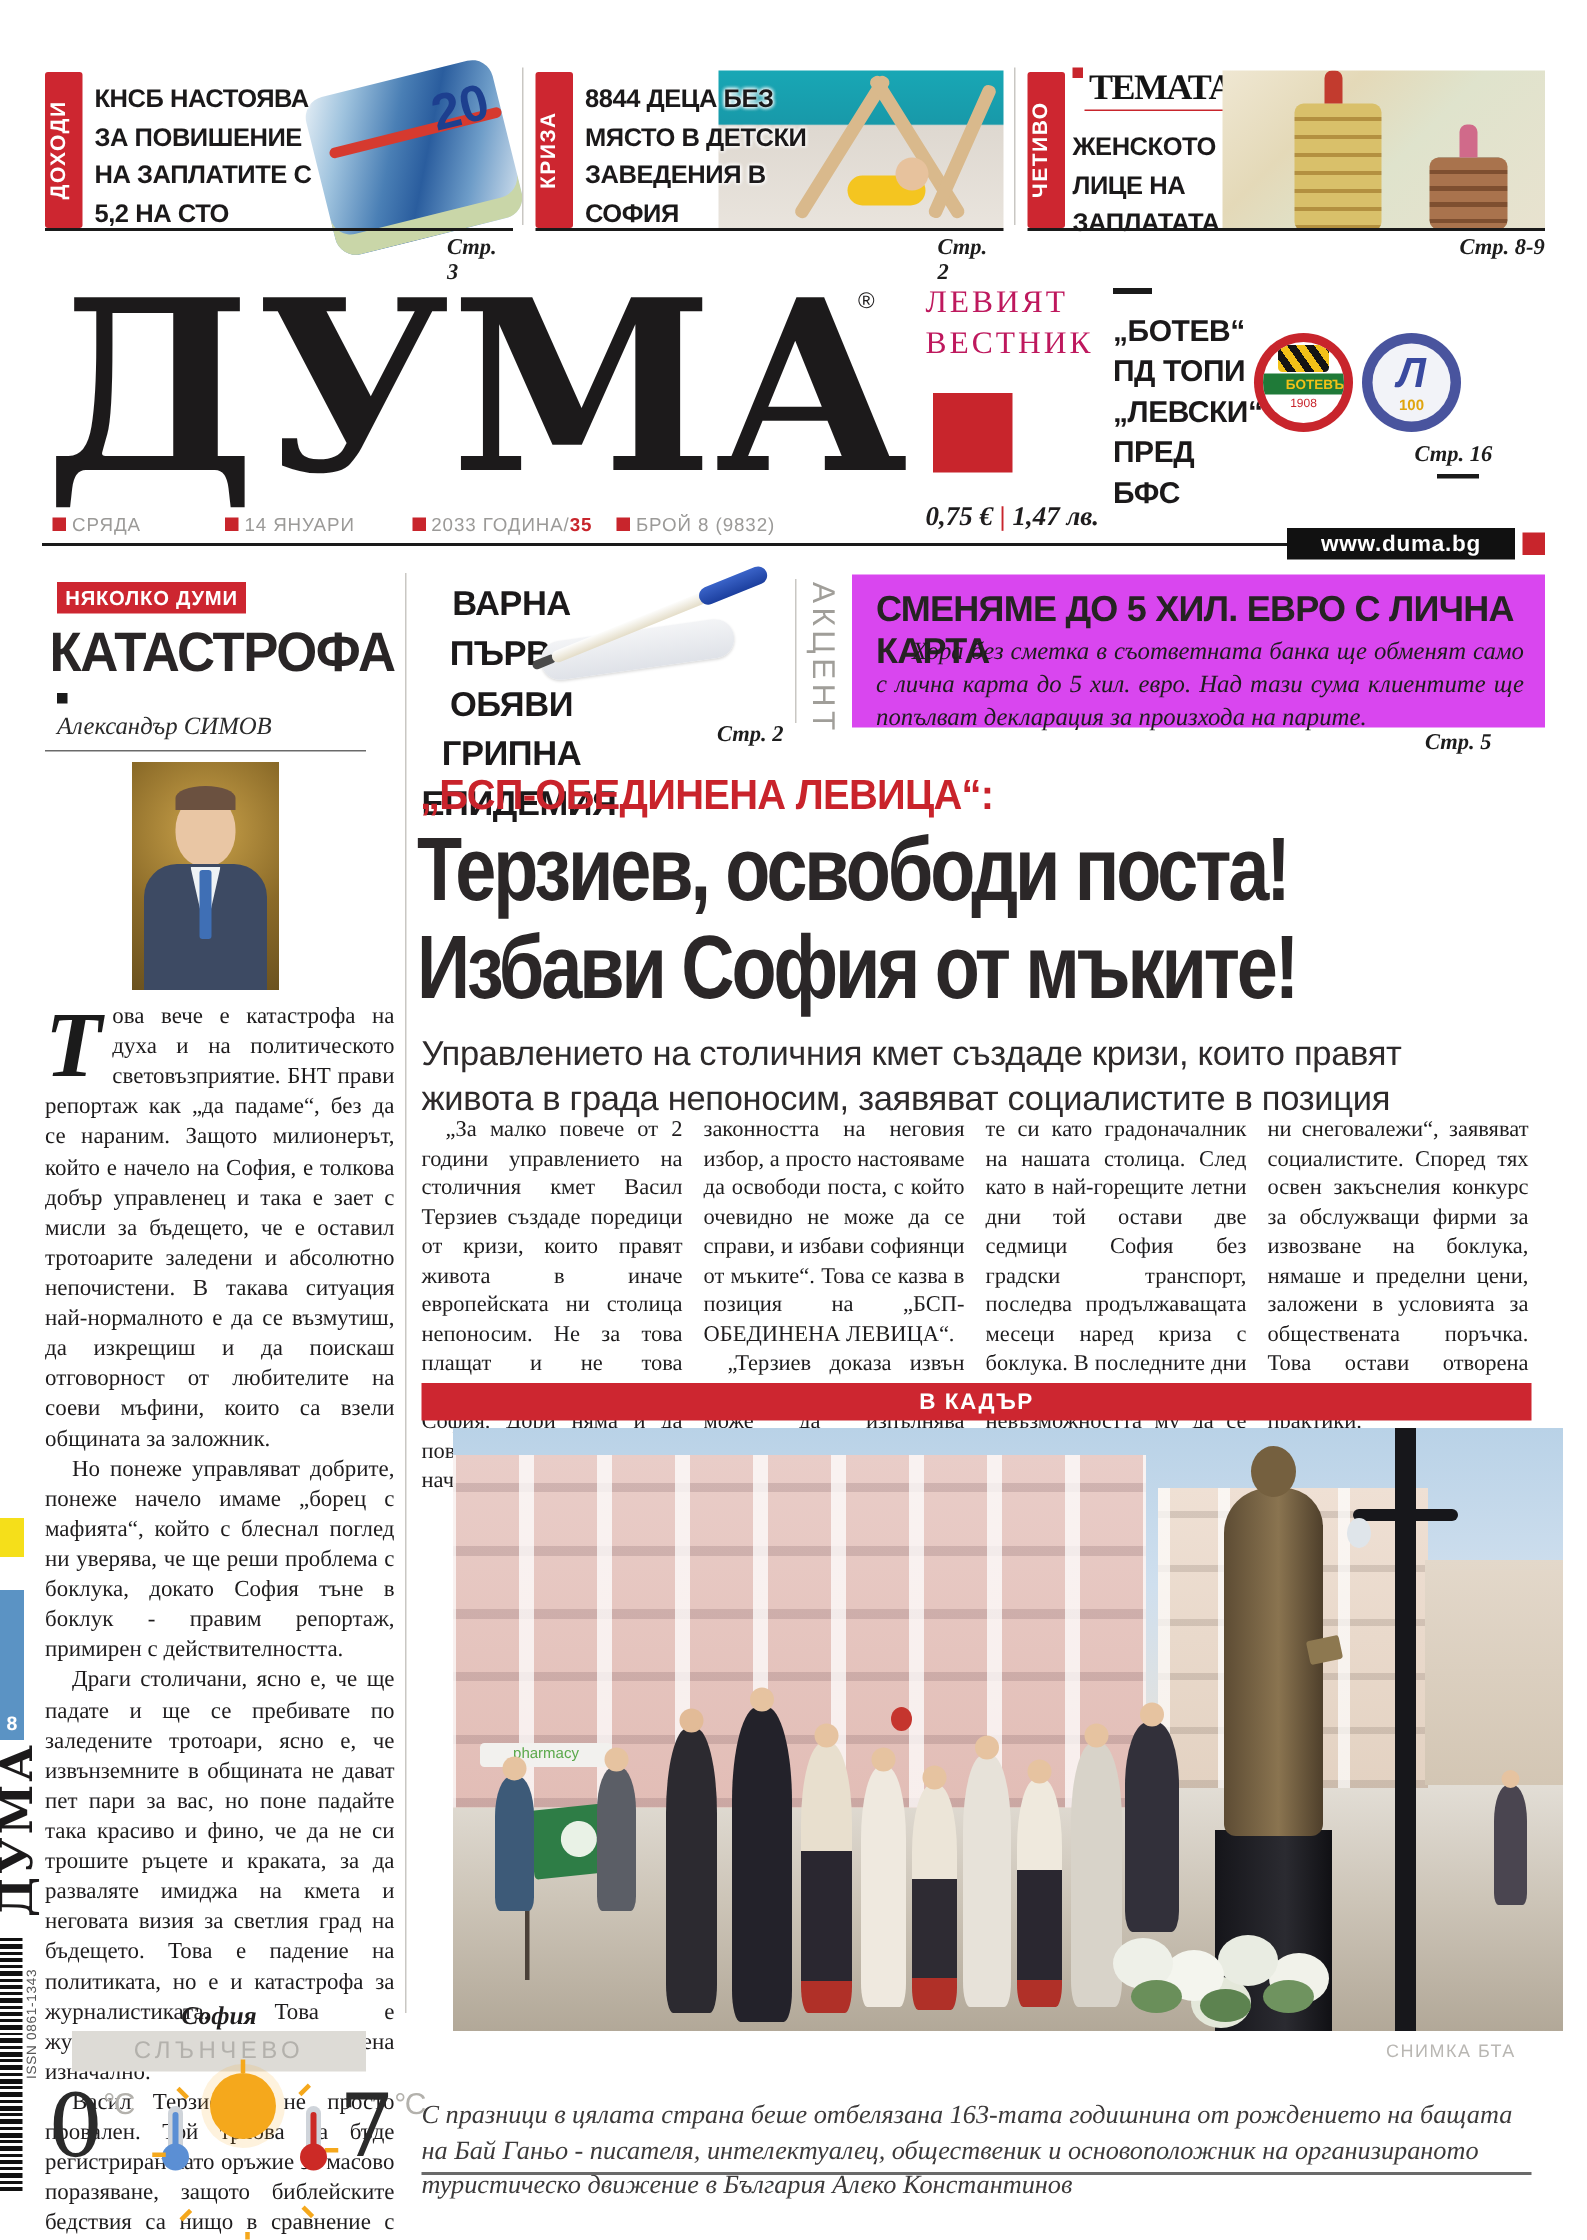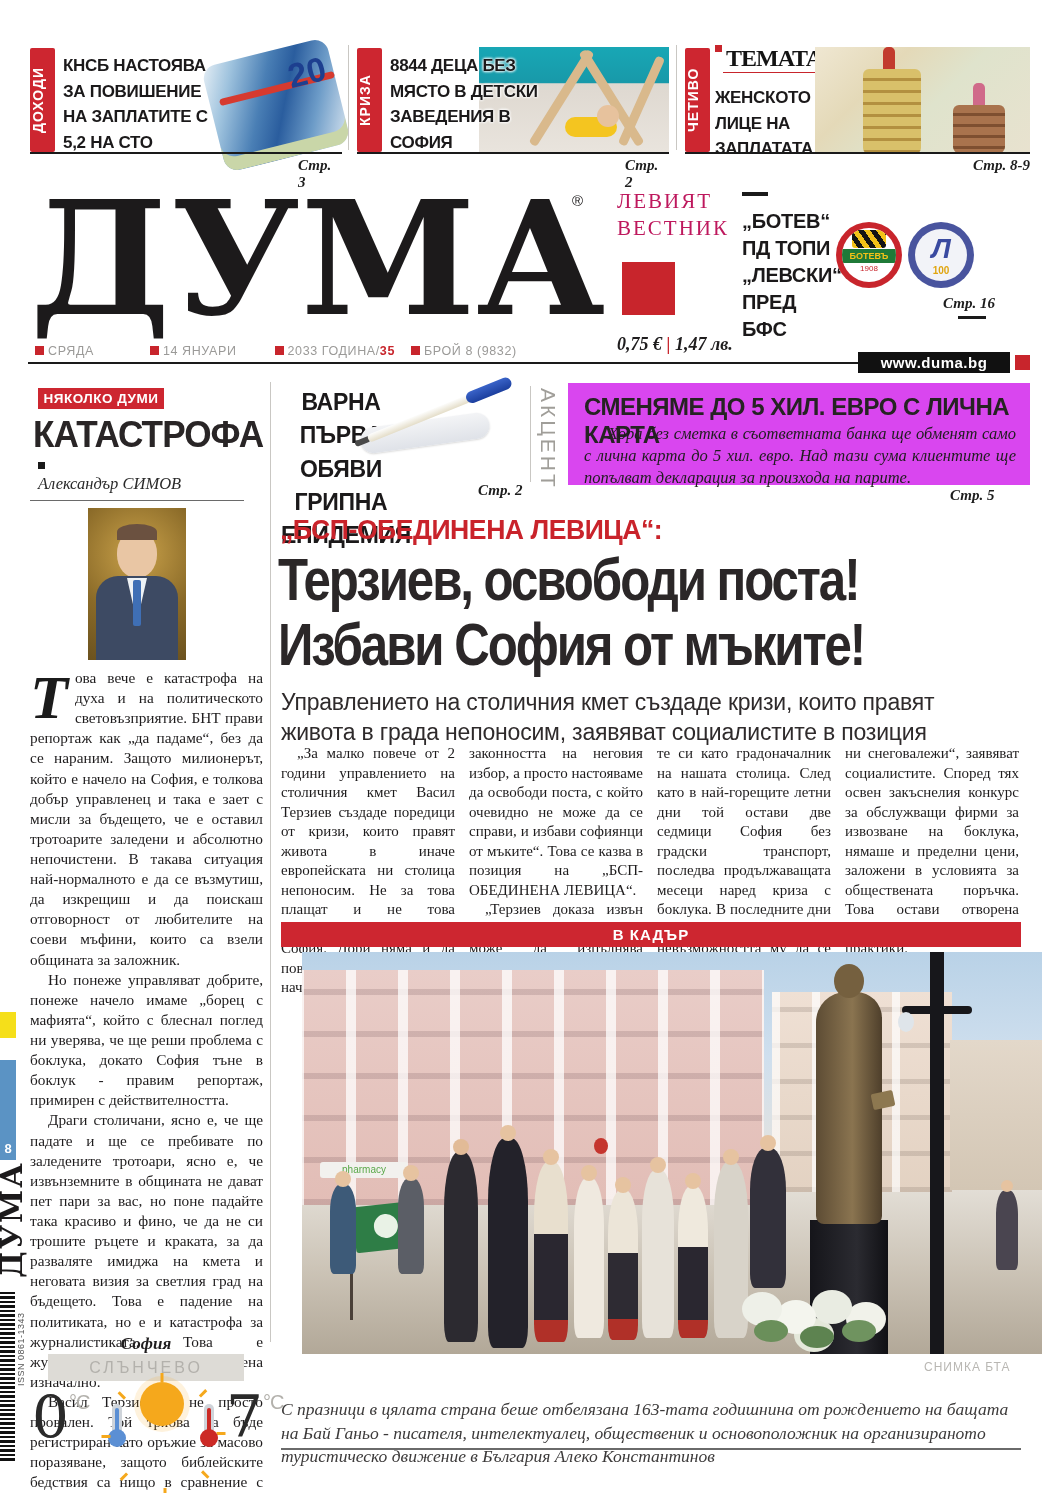--- a/index.html
+++ b/index.html
@@ -171,21 +171,21 @@
   <div>ЛЕВИЯТ</div>
   <div>ВЕСТНИК</div>
 </div>
 <div class="sq abs" style="left:622px;top:262px;width:53px;height:53px;"></div>
 
 <div class="bline abs" style="left:742px;top:192px;width:26px;height:4px;"></div>
 <div class="cond abs" style="left:742px;top:208px;width:96px;font-size:20px;line-height:1.35;color:#1b191a;">„БОТЕВ“ ПД ТОПИ „ЛЕВСКИ“ ПРЕД БФС</div>
 <div class="badge" style="left:836px;top:222px;width:66px;height:66px;background:#c8252c;">
   <div class="badge" style="left:6px;top:6px;width:54px;height:54px;background:#fff;overflow:hidden;">
     <div class="abs" style="left:10px;top:2px;width:34px;height:18px;background:repeating-linear-gradient(55deg,#f2c118 0 5px,#141414 5px 10px);border-radius:3px;"></div>
-    <div class="abs" style="left:0;top:21px;width:54px;background:#1f7a38;color:#f2c118;font-family:'Liberation Sans',sans-serif;font-weight:bold;font-size:9px;text-align:center;line-height:14px;">БОТЕВЪ</div>
+    <div class="abs" style="left:0;top:21px;width:54px;background:#1f7a38;color:#f2c118;font-family:'Liberation Sans',sans-serif;font-weight:bold;font-size:9px;text-align:right;line-height:14px;">БОТЕВЪ</div>
     <div class="abs" style="left:0;top:36px;width:54px;text-align:center;font-family:'Liberation Sans',sans-serif;font-size:8px;color:#c8252c;">1908</div>
   </div>
 </div>
 <div class="badge" style="left:908px;top:222px;width:66px;height:66px;background:#49549e;">
   <div class="badge" style="left:7px;top:7px;width:52px;height:52px;background:#f2f3f8;overflow:hidden;">
     <div class="abs" style="left:0;top:4px;width:52px;text-align:center;font-family:'Liberation Sans',sans-serif;font-weight:bold;font-size:28px;color:#3a4aa0;font-style:italic;">Л</div>
     <div class="abs" style="left:0;top:36px;width:52px;text-align:center;font-family:'Liberation Sans',sans-serif;font-weight:bold;font-size:10px;color:#e0a50f;">100</div>
   </div>
 </div>
 <div class="pg abs" style="left:943px;top:295px;">Стр. 16</div>

